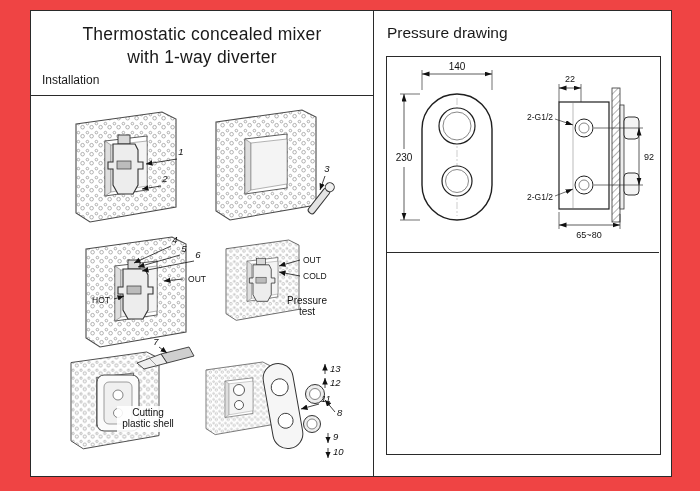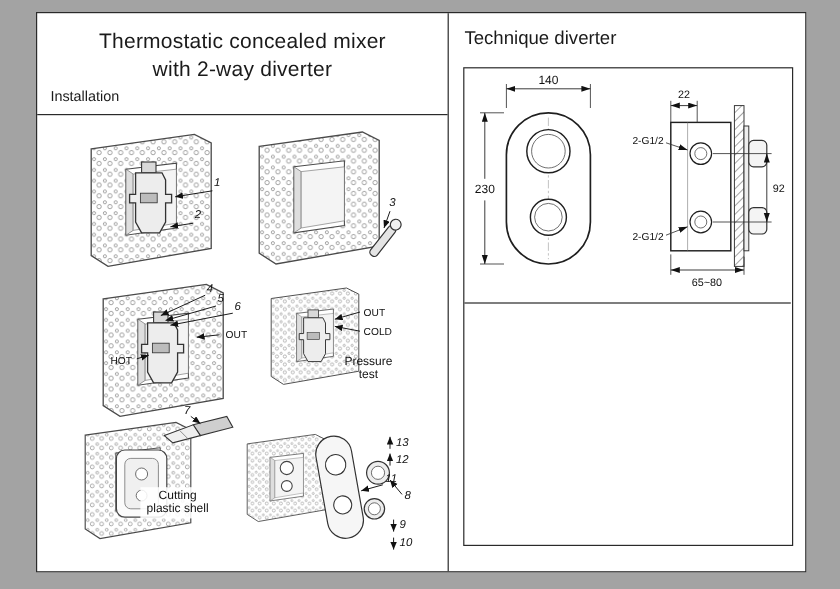--- a/index.html
+++ b/index.html
@@ -1,21 +1,21 @@
 <!DOCTYPE html>
 <html><head>
 <meta charset="utf-8">
 <style>
   * { box-sizing: border-box; margin: 0; padding: 0; }
   html, body { background: #ffffff; }
   body {
     width: 700px; height: 491px; overflow: hidden;
     font-family: "Liberation Sans", sans-serif; color: #1a1a1a;
   }
-  .sheet { position: relative; width: 700px; height: 491px; background: #a3a3a3; }
+  .sheet { position: relative; width: 700px; height: 491px; background: #ef4444; }
   .frame {
     position: absolute; left: 30px; top: 10px; width: 642px; height: 467px;
     border: 1.6px solid #2a2a2a; display: flex; background: #fff;
   }
   .left-panel { position: relative; width: 343px; height: 100%; border-right: 1.6px solid #2a2a2a; }
   .right-panel { position: relative; flex: 1; }
   .product-title { padding-top: 12px; text-align: center; font-size: 17.5px; line-height: 1.3; letter-spacing: .2px; }
   .section-label { position: absolute; left: 11px; top: 62px; font-size: 12px; }
   .left-divider { position: absolute; left: 0; right: 0; top: 84px; border-top: 1.6px solid #2a2a2a; }
   .illustrations { position: absolute; left: 0; top: 86px; }
@@ -37,21 +37,21 @@
 </style>
 </head>
 <body>
 
 <div class="sheet">
   <div class="frame">
 
     <section class="left-panel">
       <div class="product-title">
         <div>Thermostatic concealed mixer</div>
-        <div>with 2-way diverter</div>
+        <div>with 1-way diverter</div>
       </div>
       <div class="section-label">Installation</div>
       <div class="left-divider"></div>
 
       <svg class="illustrations" width="343" height="379" viewBox="0 0 343 379">
         <defs>
           <pattern id="dots" width="9" height="9" patternUnits="userSpaceOnUse">
             <circle cx="2.4" cy="2.6" r="1.3" fill="none" stroke="#909090" stroke-width="0.7"></circle>
             <circle cx="6.6" cy="6.2" r="1.8" fill="none" stroke="#909090" stroke-width="0.7"></circle>
           </pattern>
@@ -165,21 +165,21 @@
           <text x="306" y="319" class="callout">8</text>
           <line x1="297" y1="336" x2="297" y2="346" stroke="#111" stroke-width="0.8" marker-end="url(#arr)"></line>
           <text x="302" y="343" class="callout">9</text>
           <line x1="297" y1="351" x2="297" y2="361" stroke="#111" stroke-width="0.8" marker-end="url(#arr)"></line>
           <text x="302" y="358" class="callout">10</text>
         </g>
       </svg>
     </section>
 
     <section class="right-panel">
-      <div class="tech-title">Technique diverter</div>
+      <div class="tech-title">Pressure drawing</div>
 
       <div class="tech-box">
         <div class="tech-top">
           <svg width="272" height="194" viewBox="0 0 272 194">
             <defs>
               <marker id="dimarr" markerWidth="8" markerHeight="6" refX="7.5" refY="2.5" orient="auto-start-reverse" markerUnits="userSpaceOnUse">
                 <path d="M0,0 L7.5,2.5 L0,5 Z" fill="#111"></path>
               </marker>
               <pattern id="hatch" width="5" height="5" patternUnits="userSpaceOnUse" patternTransform="rotate(45)">
                 <line x1="0" y1="0" x2="0" y2="5" stroke="#555" stroke-width="0.9"></line>

